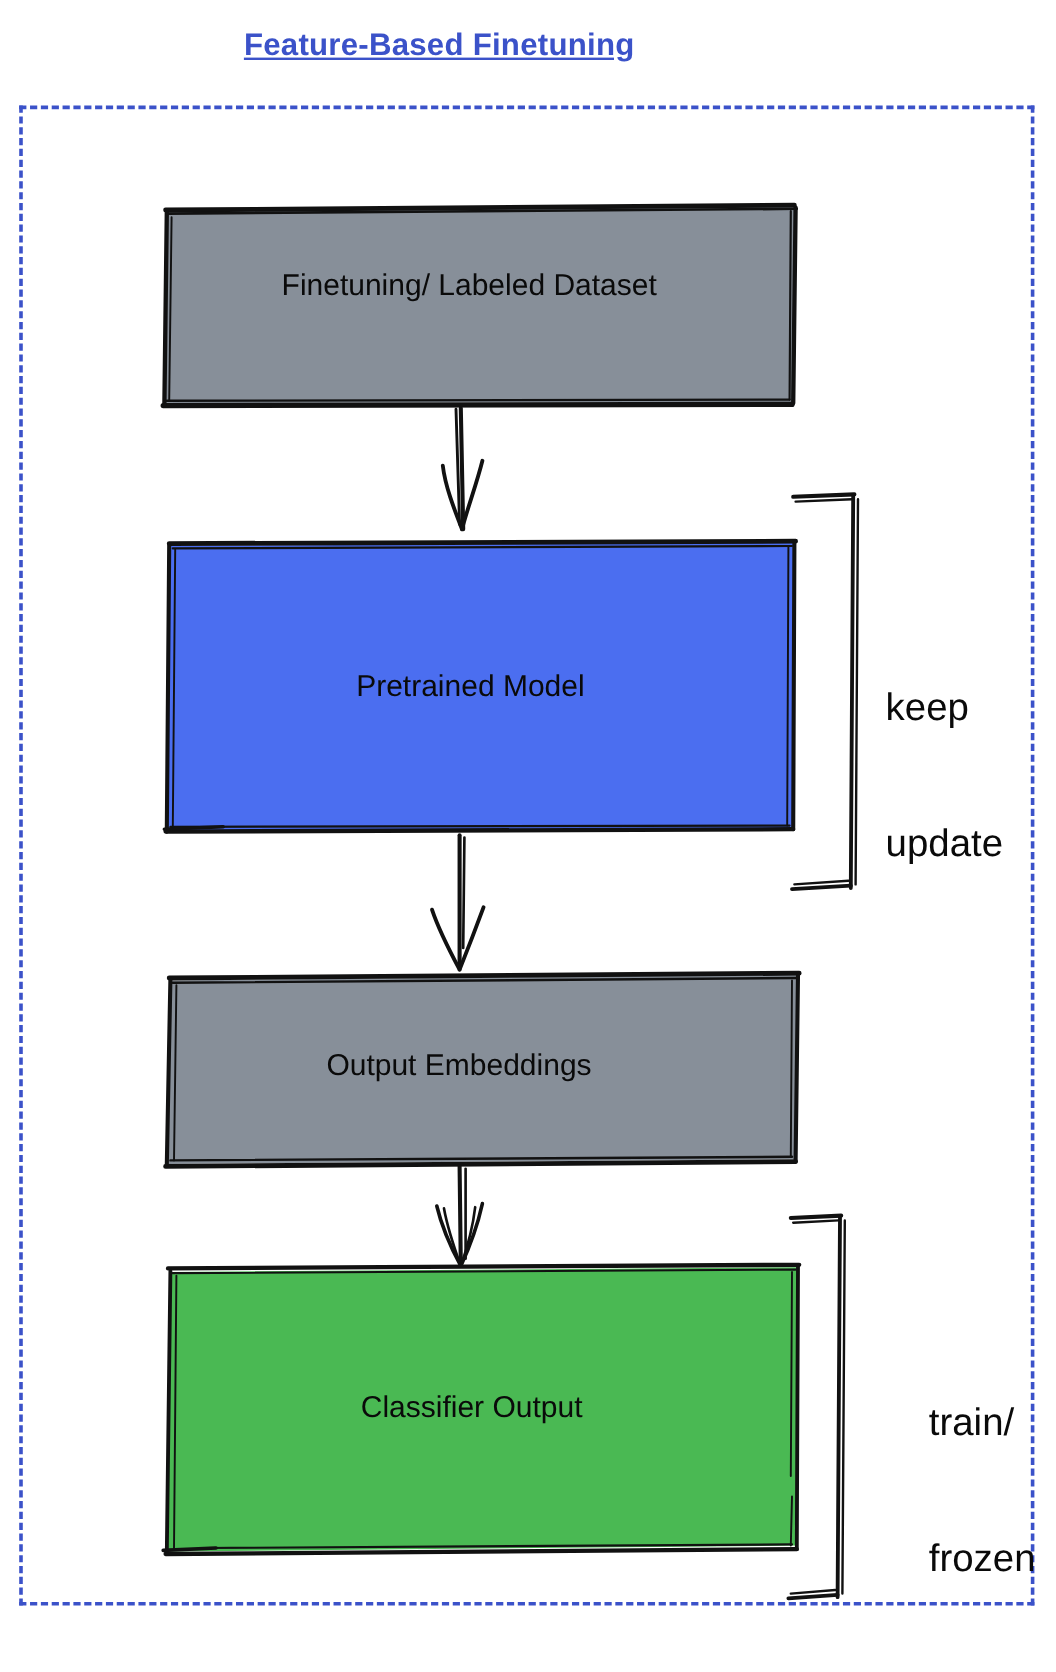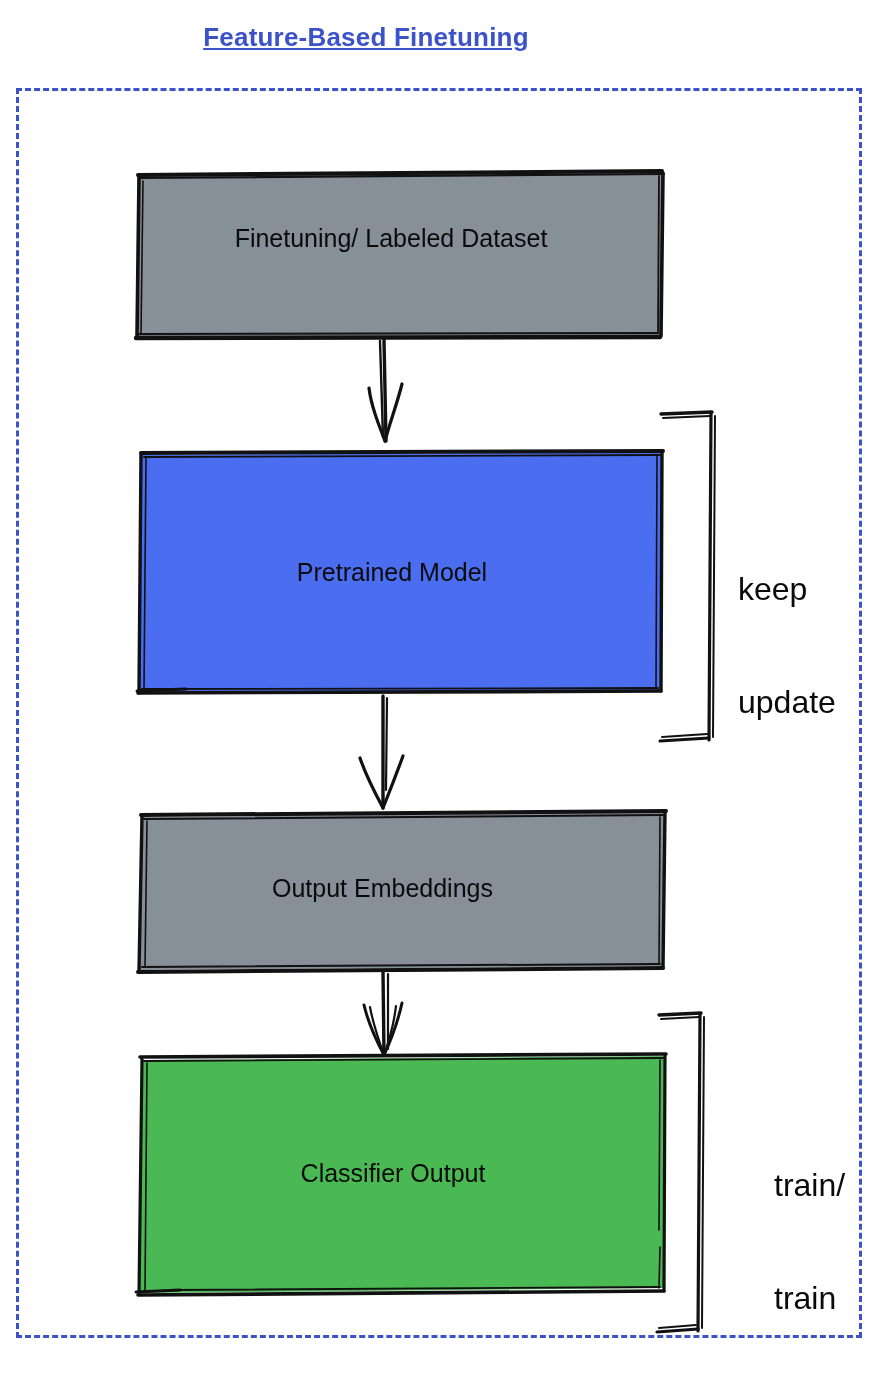--- a/index.html
+++ b/index.html
@@ -153,14 +153,14 @@
   <span class="node-label">Classifier Output</span>
 </div>
 
 <div class="annotation" id="annot-keep-frozen">
   <div>keep</div>
   <div>update</div>
 </div>
 
 <div class="annotation" id="annot-train-update">
   <div>train/</div>
-  <div>train</div>
+  <div>frozen</div>
 </div>
 
 </body></html>

